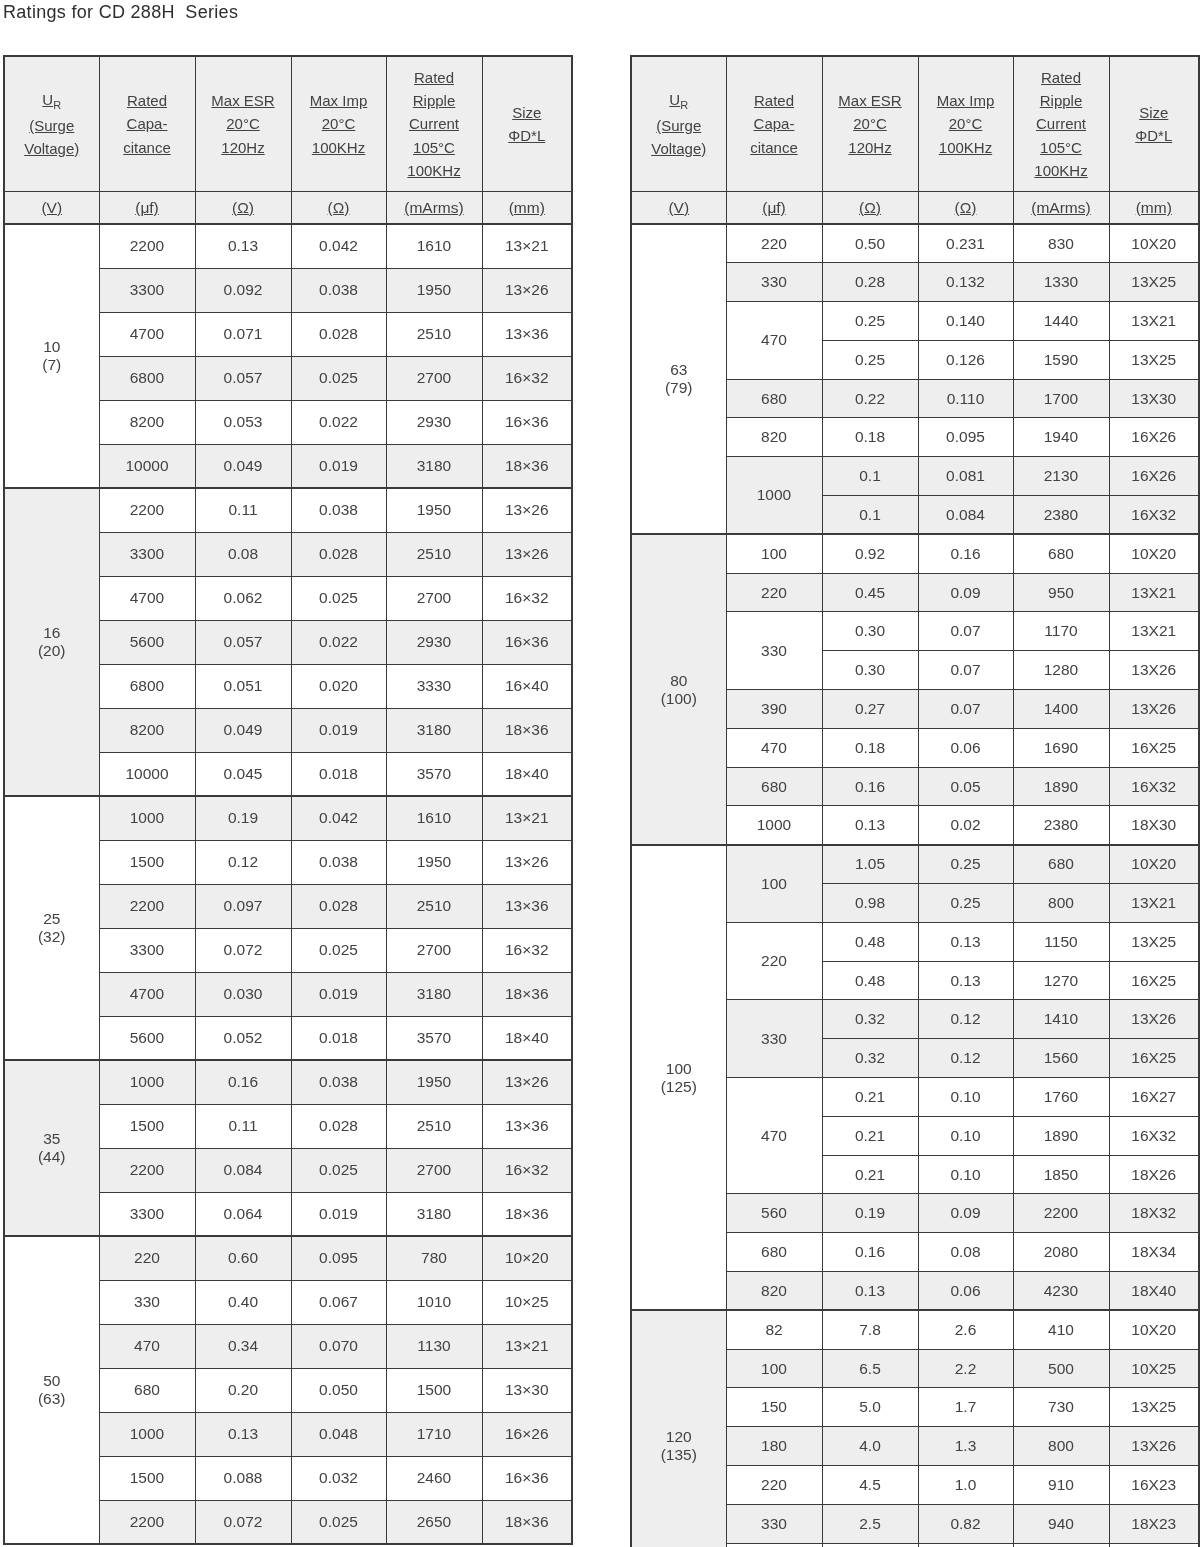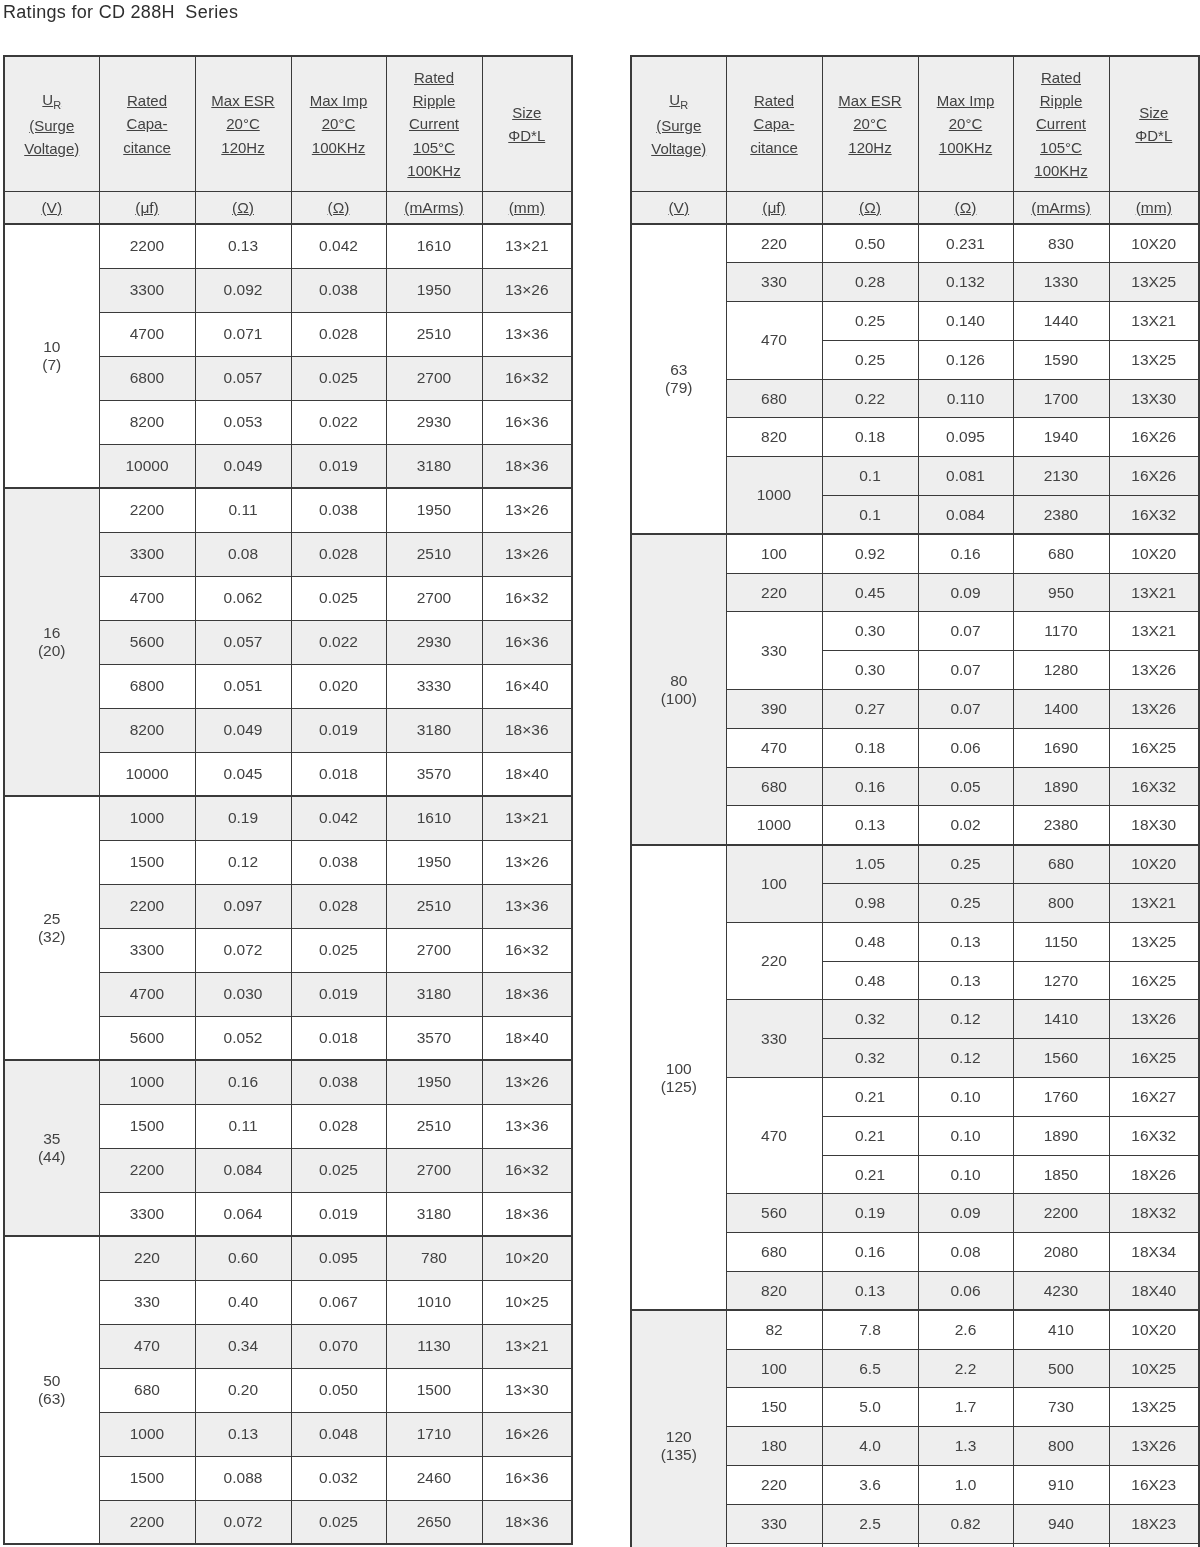--- a/index.html
+++ b/index.html
@@ -595,21 +595,21 @@
         </tr>
         <tr>
           <td class="stripe" rowspan="1">180</td>
           <td class="stripe">4.0</td>
           <td class="stripe">1.3</td>
           <td class="stripe">800</td>
           <td class="stripe">13X26</td>
         </tr>
         <tr>
           <td rowspan="1">220</td>
-          <td>3.6</td>
+          <td>4.5</td>
           <td>1.0</td>
           <td>910</td>
           <td>16X23</td>
         </tr>
         <tr>
           <td class="stripe" rowspan="1">330</td>
           <td class="stripe">2.5</td>
           <td class="stripe">0.82</td>
           <td class="stripe">940</td>
           <td class="stripe">18X23</td>

